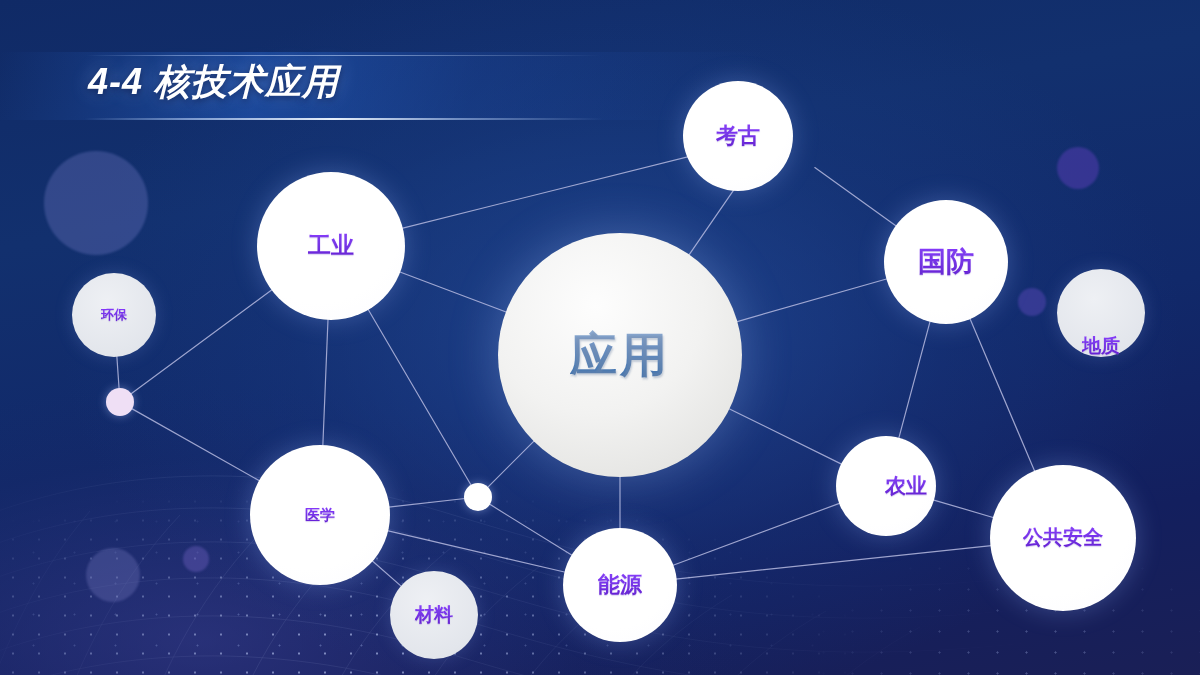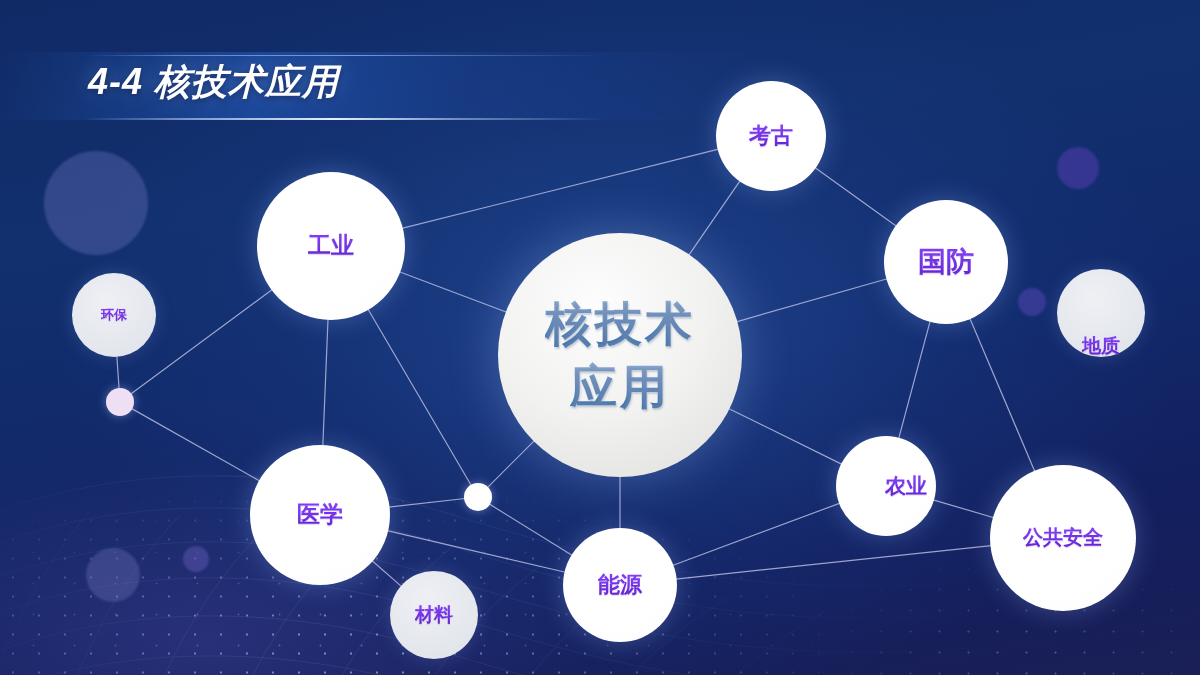--- a/index.html
+++ b/index.html
@@ -238,45 +238,44 @@
         <line x1="534.4400794764277" y1="440.55992052357226" x2="487.19238815542514" y2="487.80761184457486" stroke="#b6badf" stroke-width="1.2" opacity="0.85"></line>
       </g>
   </svg>
 
   <div id="junction-layer">
       <div class="junction" style="left: 478px; top: 497px; height: 28px; width: 28px; background: rgb(255, 255, 255); box-shadow: rgba(170, 195, 255, 0.45) 0px 0px 10px;"></div>
       <div class="junction" style="left: 120px; top: 402px; height: 28px; width: 28px; background: rgb(239, 223, 245); box-shadow: rgba(170, 195, 255, 0.45) 0px 0px 10px;"></div>
     </div>
 
   <div class="node-center" id="center-node" style="left: 620px; top: 355px; height: 244px; width: 244px;">
-    <div class="center-line">核技术</div>
     <div class="center-line">应用</div>
   </div>
 
   <div id="node-layer">
-      <div class="node white" style="left: 771px; top: 136px; height: 110px; width: 110px;">
+      <div class="node white" style="left: 738px; top: 136px; height: 110px; width: 110px;">
         <span class="node-label" style="font-size: 22px;">考古</span>
       </div>
       <div class="node white" style="left: 331px; top: 246px; height: 148px; width: 148px;">
         <span class="node-label" style="font-size: 23px;">工业</span>
       </div>
       <div class="node white" style="left: 946px; top: 262px; height: 124px; width: 124px;">
         <span class="node-label" style="font-size: 28px;">国防</span>
       </div>
       <div class="node grey" style="left: 114px; top: 315px; height: 84px; width: 84px;">
         <span class="node-label" style="font-size: 13px;">环保</span>
       </div>
       <div class="node grey" style="left: 1101px; top: 313px; height: 88px; width: 88px; align-items: flex-end;">
         <span class="node-label" style="font-size: 19px;">地质</span>
       </div>
       <div class="node white" style="left: 886px; top: 486px; height: 100px; width: 100px;">
         <span class="node-label" style="font-size: 21px; margin-left: 40px;">农业</span>
       </div>
       <div class="node white" style="left: 320px; top: 515px; height: 140px; width: 140px;">
-        <span class="node-label" style="font-size: 23px;">医学</span>
+        <span class="node-label" style="font-size: 15px;">医学</span>
       </div>
       <div class="node white" style="left: 1063px; top: 538px; height: 146px; width: 146px;">
         <span class="node-label" style="font-size: 20px;">公共安全</span>
       </div>
       <div class="node white" style="left: 620px; top: 585px; height: 114px; width: 114px; text-align: center;">
         <span class="node-label" style="font-size: 22px;">能源</span>
       </div>
       <div class="node grey" style="left: 434px; top: 615px; height: 88px; width: 88px;">
         <span class="node-label" style="font-size: 19px;">材料</span>
       </div>

